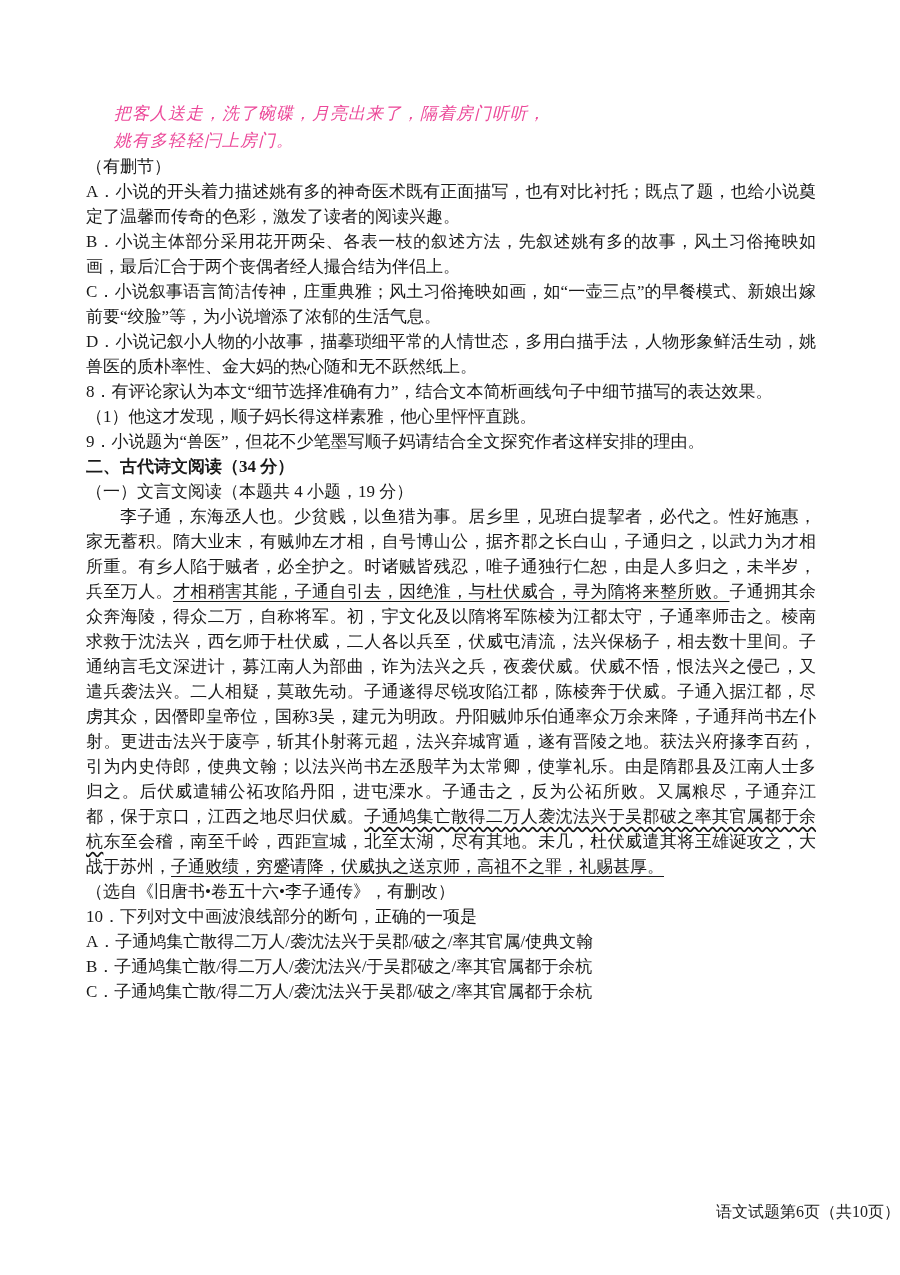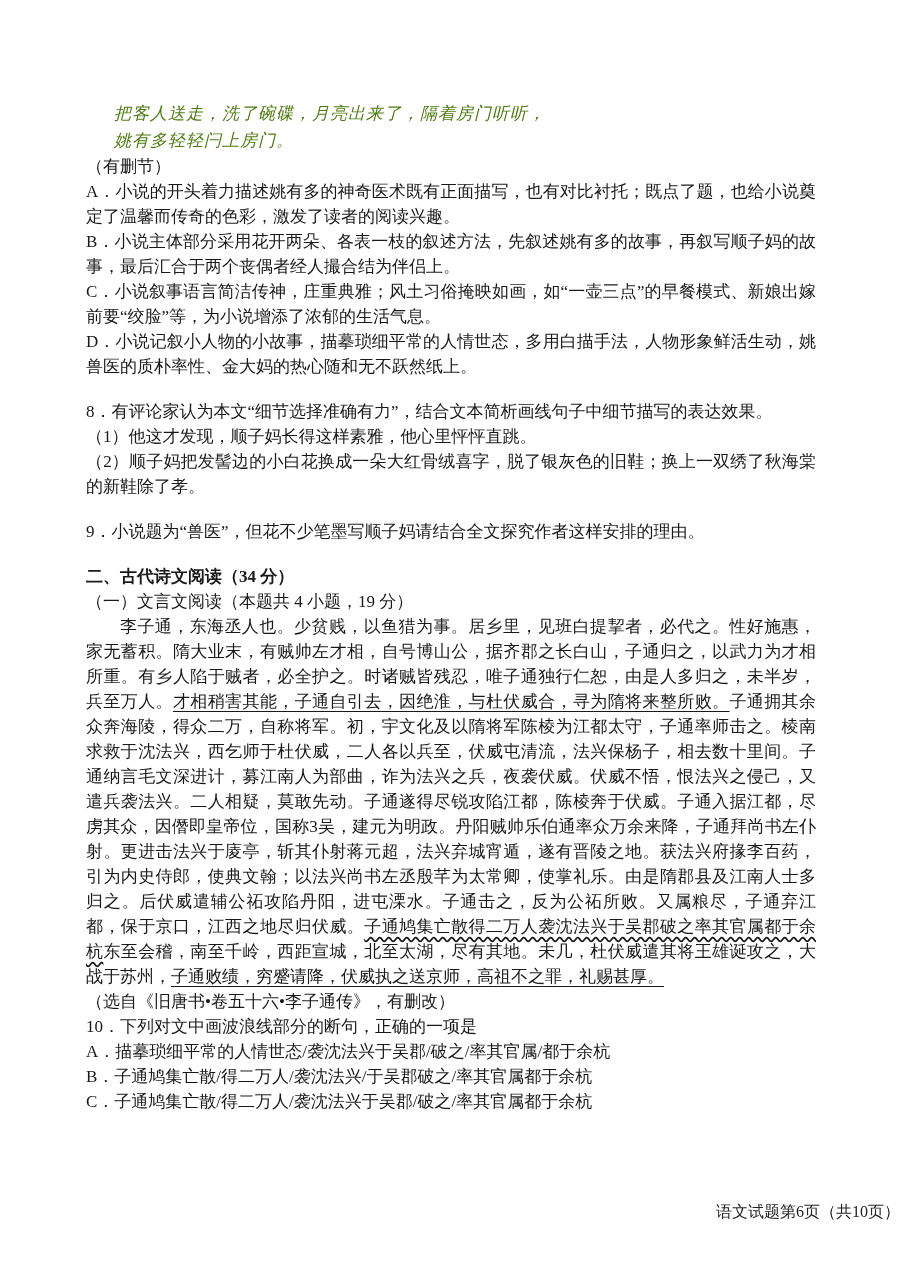--- a/index.html
+++ b/index.html
@@ -19,26 +19,26 @@
     top: 100px;
     width: 730px;
     font-size: 17px;
     line-height: 25px;
     text-align: justify;
   }
   p { margin: 0; padding: 0; }
   .excerpt {
     padding-left: 28px;
     font-style: italic;
-    color: #4d7c0f;
+    color: #ec4899;
     line-height: 27px;
     letter-spacing: 1px;
   }
   .right-note { text-align: left; }
-  .blk { margin-top: 20px; }
+  .blk { }
   .heading { font-weight: bold; }
   .passage { text-indent: 2em; }
   .u { text-decoration: underline; text-underline-offset: 4px; }
   .w { text-decoration: underline; text-decoration-style: wavy; text-underline-offset: 4px; }
   .source { text-align: left; }
   .footer {
     position: absolute;
     left: 0;
     width: 900px;
     bottom: 52px;
@@ -54,47 +54,46 @@
   <div class="content">
 
     <div class="excerpt">
       <p>把客人送走，洗了碗碟，月亮出来了，隔着房门听听，</p>
       <p>姚有多轻轻闩上房门。</p>
     </div>
     <p class="right-note">（有删节）</p>
 
     <div>
       <p>A．小说的开头着力描述姚有多的神奇医术既有正面描写，也有对比衬托；既点了题，也给小说奠定了温馨而传奇的色彩，激发了读者的阅读兴趣。</p>
-      <p>B．小说主体部分采用花开两朵、各表一枝的叙述方法，先叙述姚有多的故事，再叙写顺子妈的故事，最后汇合于两个丧偶者经人撮合结为伴侣上。</p>
+      <p>B．小说主体部分采用花开两朵、各表一枝的叙述方法，先叙述姚有多的故事，风土习俗掩映如画，最后汇合于两个丧偶者经人撮合结为伴侣上。</p>
       <p>C．小说叙事语言简洁传神，庄重典雅；风土习俗掩映如画，如“一壶三点”的早餐模式、新娘出嫁前要“绞脸”等，为小说增添了浓郁的生活气息。</p>
       <p>D．小说记叙小人物的小故事，描摹琐细平常的人情世态，多用白描手法，人物形象鲜活生动，姚兽医的质朴率性、金大妈的热心随和无不跃然纸上。</p>
     </div>
 
     <div class="blk">
       <p>8．有评论家认为本文“细节选择准确有力”，结合文本简析画线句子中细节描写的表达效果。</p>
       <p>（1）他这才发现，顺子妈长得这样素雅，他心里怦怦直跳。</p>
-      <p>（2）顺子妈把发髻边的小白花换成一朵大红骨绒喜字，脱了银灰色的旧鞋；换上一双绣了秋海棠的新鞋除了孝。</p>
     </div>
 
     <div class="blk">
       <p>9．小说题为“兽医”，但花不少笔墨写顺子妈请结合全文探究作者这样安排的理由。</p>
     </div>
 
     <div class="blk">
       <p class="heading">二、古代诗文阅读（34 分）</p>
       <p>（一）文言文阅读（本题共 4 小题，19 分）</p>
 
       <p class="passage"><span>李子通，东海丞人也。少贫贱，以鱼猎为事。居乡里，见班白提挈者，必代之。性好施惠，家无蓄积。隋大业末，有贼帅左才相，自号博山公，据齐郡之长白山，子通归之，以武力为才相所重。有乡人陷于贼者，必全护之。时诸贼皆残忍，唯子通独行仁恕，由是人多归之，未半岁，兵至万人。</span><span class="u">才相稍害其能，子通自引去，因绝淮，与杜伏威合，寻为隋将来整所败。</span><span>子通拥其余众奔海陵，得众二万，自称将军。初，宇文化及以隋将军陈棱为江都太守，子通率师击之。棱南求救于沈法兴，西乞师于杜伏威，二人各以兵至，伏威屯清流，法兴保杨子，相去数十里间。子通纳言毛文深进计，募江南人为部曲，诈为法兴之兵，夜袭伏威。伏威不悟，恨法兴之侵己，又遣兵袭法兴。二人相疑，莫敢先动。子通遂得尽锐攻陷江都，陈棱奔于伏威。子通入据江都，尽虏其众，因僭即皇帝位，国称3吴，建元为明政。丹阳贼帅乐伯通率众万余来降，子通拜尚书左仆射。更进击法兴于庱亭，斩其仆射蒋元超，法兴弃城宵遁，遂有晋陵之地。获法兴府掾李百药，引为内史侍郎，使典文翰；以法兴尚书左丞殷芊为太常卿，使掌礼乐。由是隋郡县及江南人士多归之。后伏威遣辅公祏攻陷丹阳，进屯溧水。子通击之，反为公祏所败。又属粮尽，子通弃江都，保于京口，江西之地尽归伏威。</span><span class="w">子通鸠集亡散得二万人袭沈法兴于吴郡破之率其官属都于余杭</span><span>东至会稽，南至千岭，西距宣城，北至太湖，尽有其地。未几，杜伏威遣其将王雄诞攻之，大战于苏州，</span><span class="u">子通败绩，穷蹙请降，伏威执之送京师，高祖不之罪，礼赐甚厚。</span></p>
 
       <p class="source">（选自《旧唐书•卷五十六•李子通传》，有删改）</p>
     </div>
 
     <div>
       <p>10．下列对文中画波浪线部分的断句，正确的一项是</p>
-      <p>A．描摹琐细平常的人情世态/袭沈法兴于吴郡/破之/率其官属/都于余杭</p>
+      <p>A．子通鸠集亡散得二万人/袭沈法兴于吴郡/破之/率其官属/使典文翰</p>
       <p>B．子通鸠集亡散/得二万人/袭沈法兴/于吴郡破之/率其官属都于余杭</p>
       <p>C．子通鸠集亡散/得二万人/袭沈法兴于吴郡/破之/率其官属都于余杭</p>
     </div>
 
   </div>
 
   <p class="footer">语文试题第6页（共10页）</p>
 </div>
 
 </body></html>

